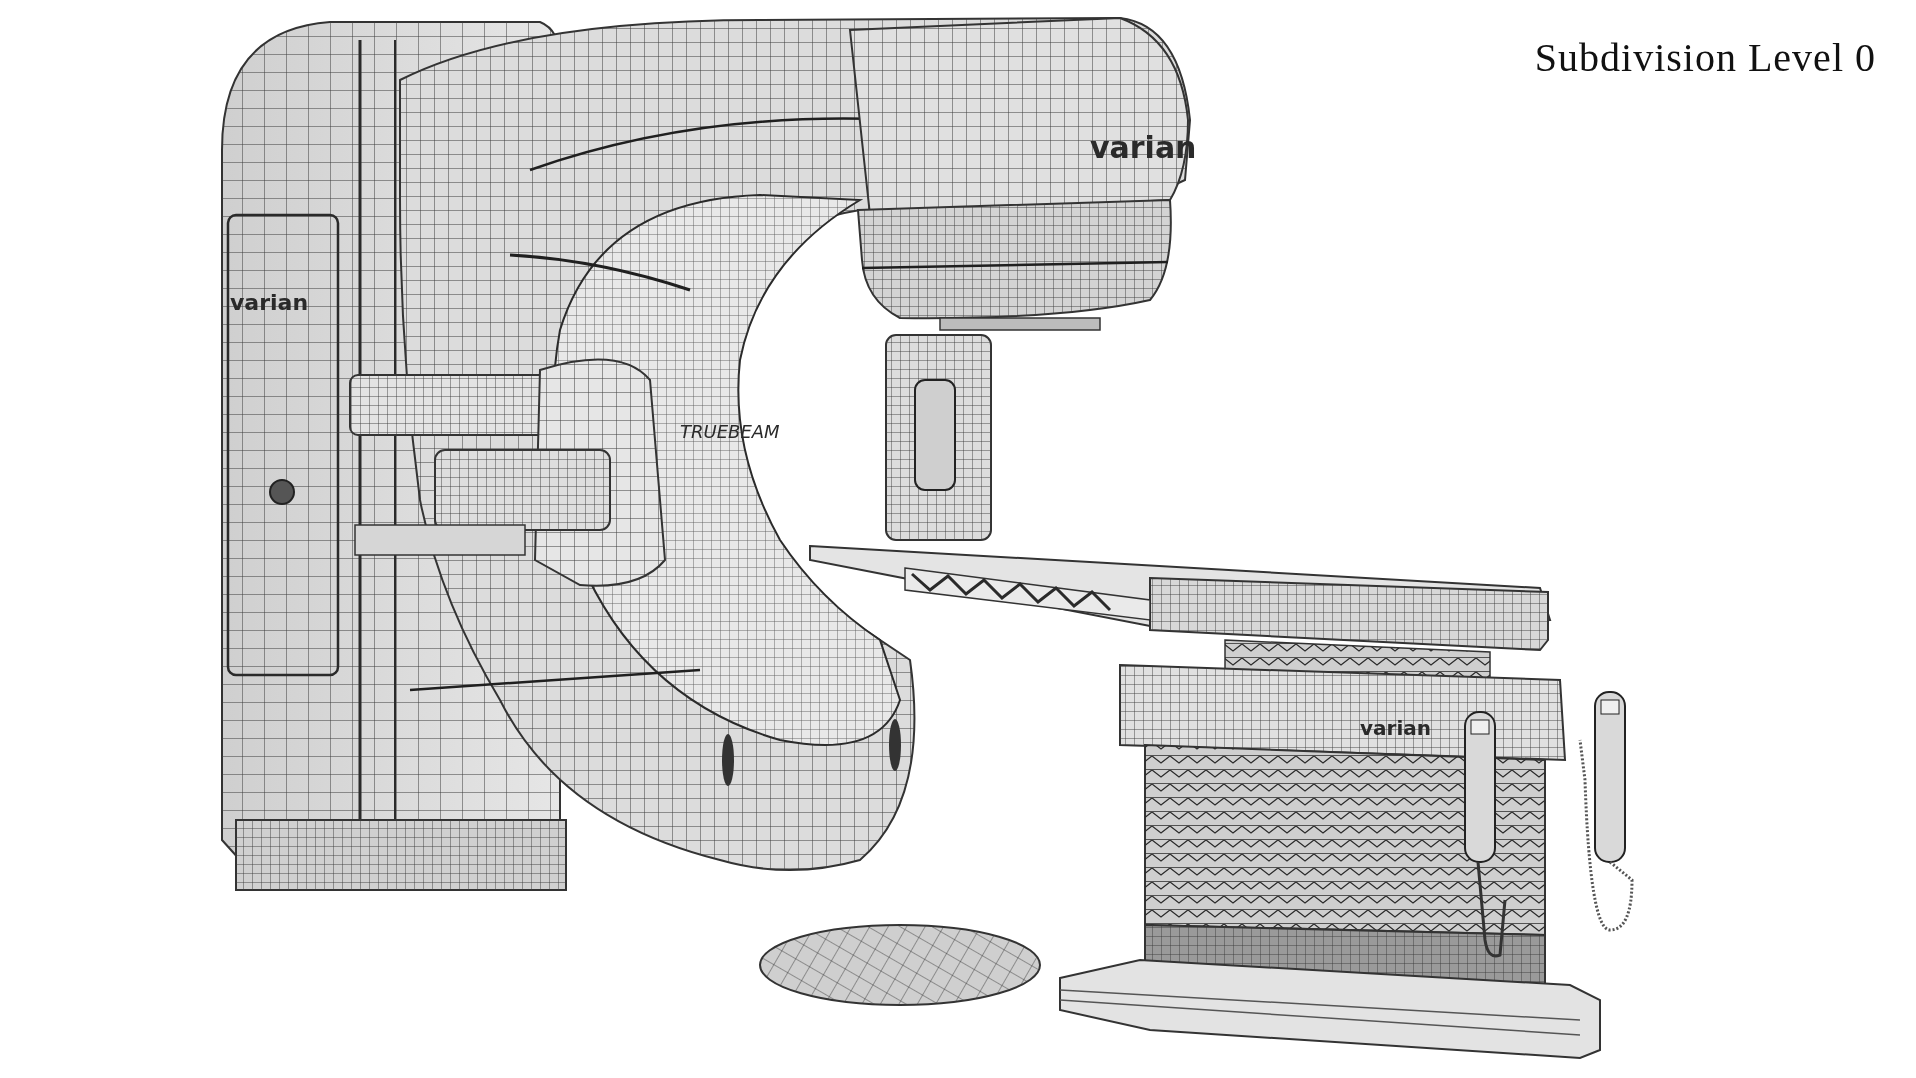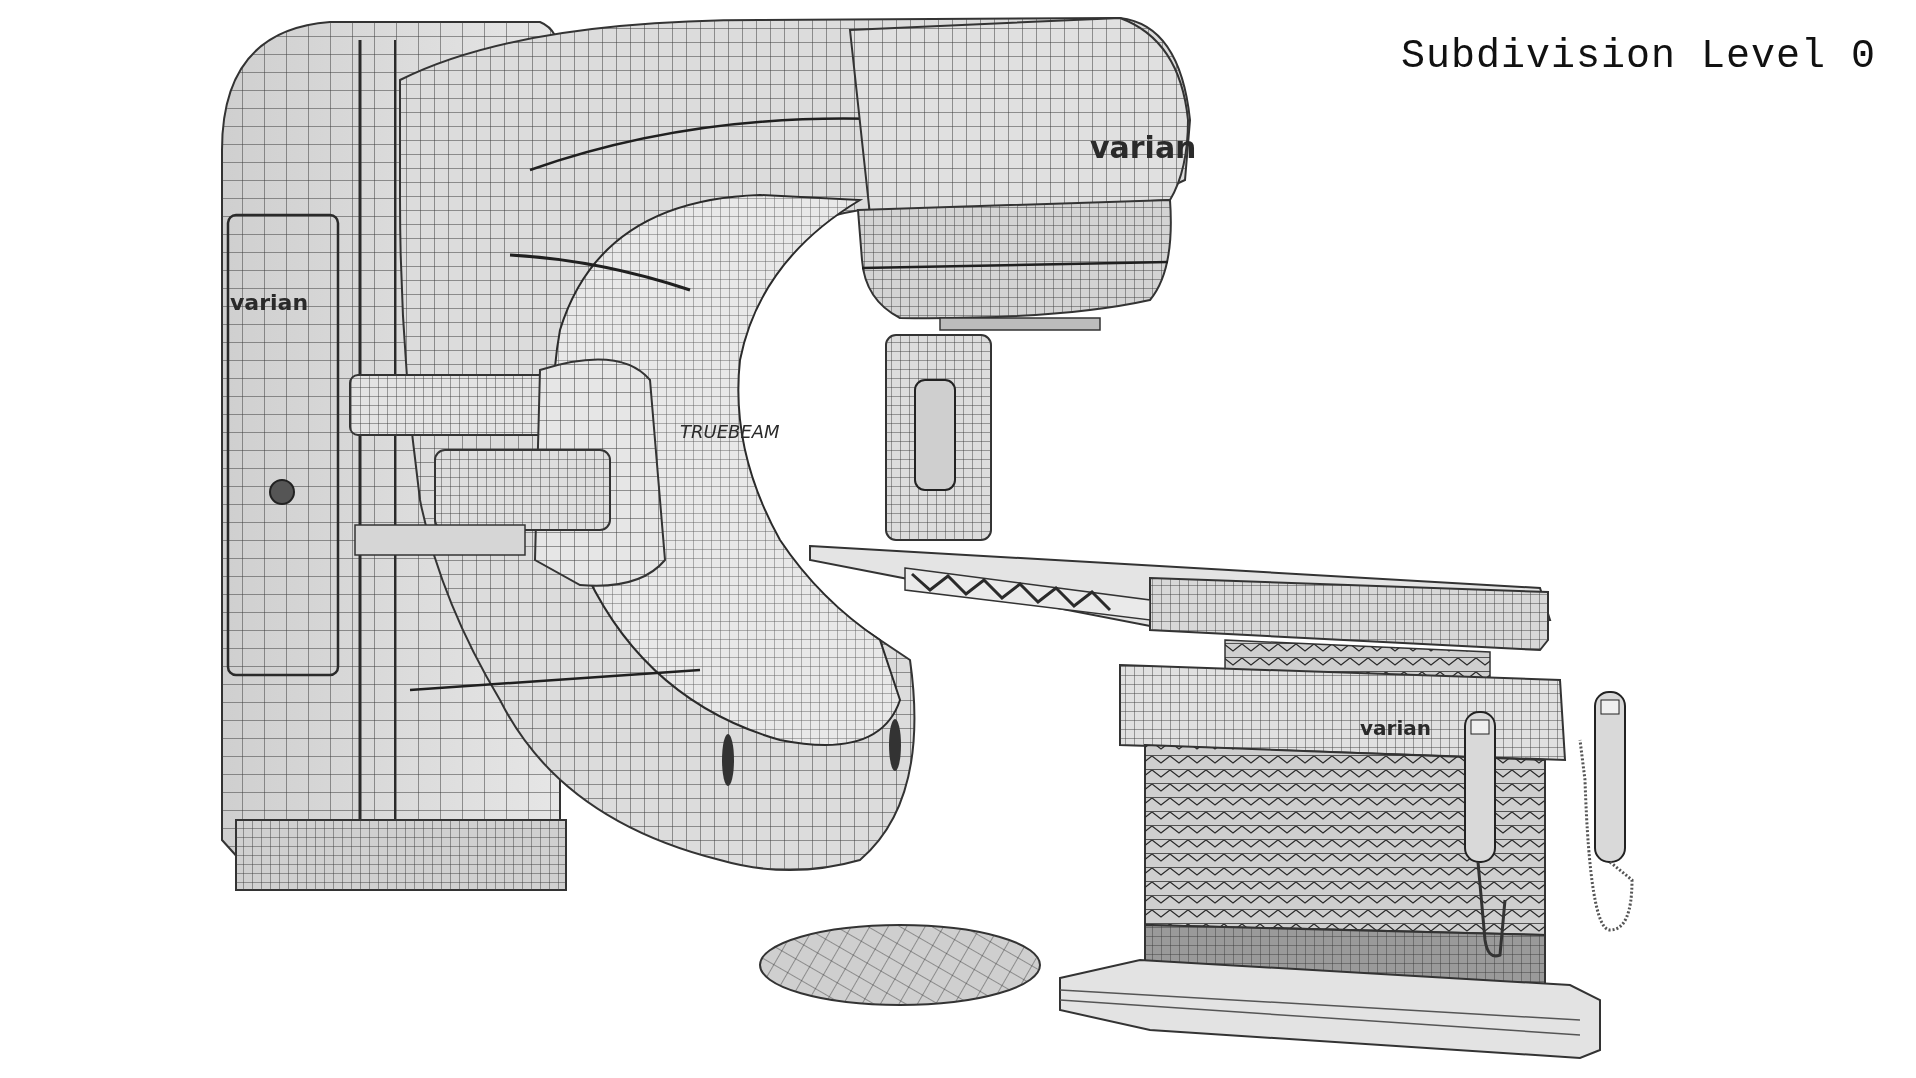--- a/index.html
+++ b/index.html
@@ -1,20 +1,20 @@
 <!DOCTYPE html>
 <html><head>
   <meta charset="utf-8">
   <style>
     html, body { margin: 0; padding: 0; background: #ffffff; }
     body { width: 1916px; height: 1078px; position: relative; overflow: hidden;
            font-family: "DejaVu Sans", sans-serif; }
     .caption {
       position: absolute; top: 34px; right: 40px;
-      font-family: Liberation Mono, monospace;
+      font-family: Liberation Serif, serif;
       font-size: 40px; color: #111; letter-spacing: 1px;
     }
     svg.scene { position: absolute; left: 0; top: 0; }
     .logo { font-family: "DejaVu Sans", sans-serif; font-weight: bold; fill: #2a2a2a; }
     .logo-thin { font-family: "DejaVu Sans", sans-serif; fill: #2a2a2a; }
   </style>
 </head>
 <body>
 
 <div class="caption">Subdivision Level 0</div>

